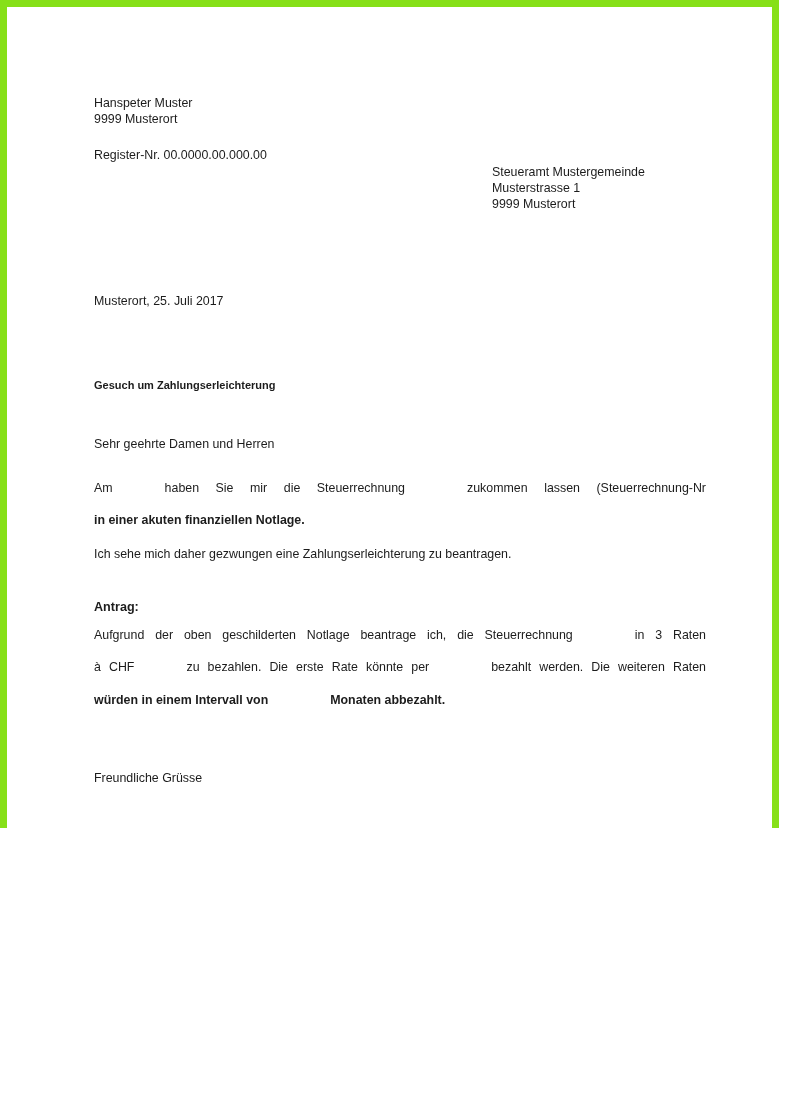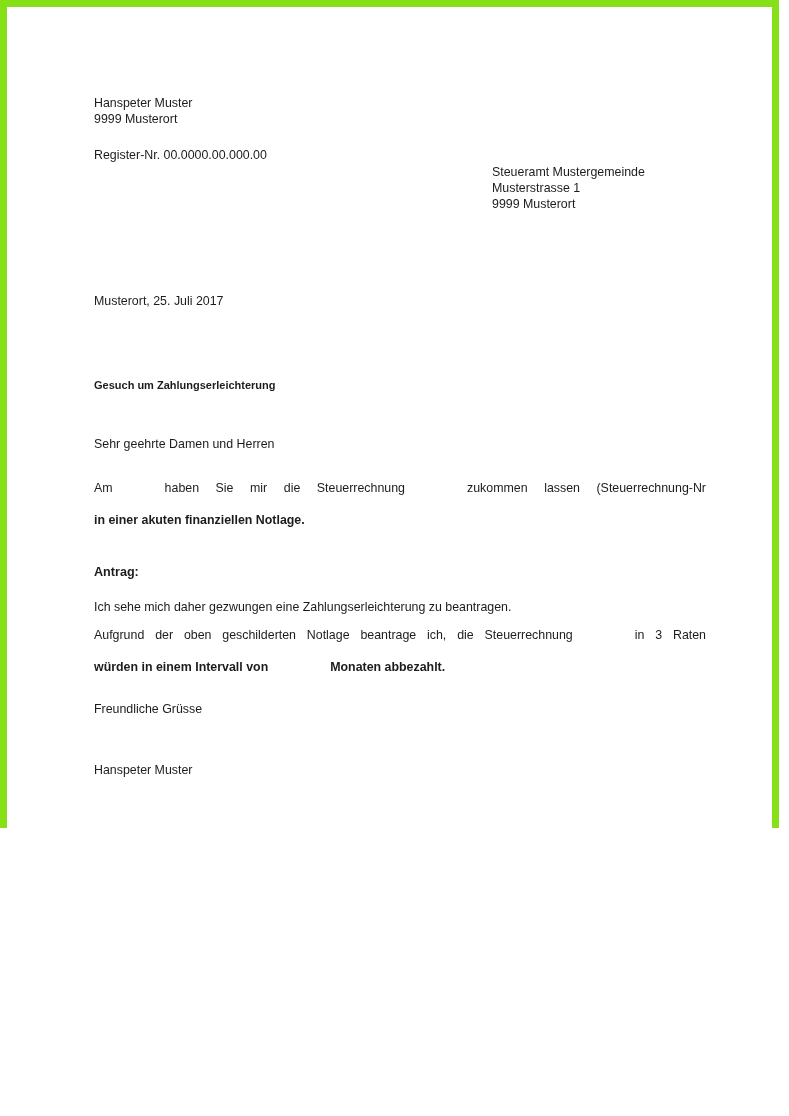--- a/index.html
+++ b/index.html
@@ -81,21 +81,21 @@
 
   .antrag-label {
     margin-top: 36px;
     font-weight: bold;
     font-size: 12.6px;
   }
 
   .para-antrag  { margin-top: 12px; }
   .para-closing { margin-top: 36px; }
 
-  .greeting  { margin-top: 26px; }
+  .greeting  { margin-top: 62px; }
   .signature { margin-top: 44px; }
 
   
   .blank {
     display: inline-block;
     vertical-align: baseline;
   }
   .gap-md { width: 52px; }
   .gap-lg { width: 62px; }
   .gap-xl { width: 70px; }
@@ -146,26 +146,27 @@
 
       <div class="block subject">Gesuch um Zahlungserleichterung</div>
 
       <div class="block salutation">Sehr geehrte Damen und Herren</div>
 
       <div class="block para para-main">
         <span class="jline"><span>Am</span><span class="blank gap-md"></span><span>haben Sie mir die Steuerrechnung</span><span class="blank gap-lg"></span><span>zukommen lassen (Steuerrechnung-Nr</span></span>
           <span class="jline last">in einer akuten finanziellen Notlage.</span>
       </div>
 
+      <div class="block para-follow">Ich sehe mich daher gezwungen eine Zahlungserleichterung zu beantragen.</div>
+
       <div class="block antrag-label">Antrag:</div>
-
-      <div class="block para-follow">Ich sehe mich daher gezwungen eine Zahlungserleichterung zu beantragen.</div>
 
       <div class="block para para-antrag">
         <span class="jline"><span>Aufgrund der oben geschilderten Notlage beantrage ich, die Steuerrechnung</span><span class="blank gap-lg"></span><span>in 3 Raten</span></span>
+          <span class="jline"><span>à CHF</span><span class="blank gap-md"></span><span>zu bezahlen. Die erste Rate könnte per</span><span class="blank gap-lg"></span><span>bezahlt werden. Die weiteren Raten</span></span>
           <span class="jline last"><span>würden in einem Intervall von</span><span class="blank gap-lg"></span><span>Monaten abbezahlt.</span></span>
       </div>
 
 
       <div class="block greeting">Freundliche Grüsse</div>
 
       <div class="block signature">Hanspeter Muster</div>
 
     </div>
   </div>

